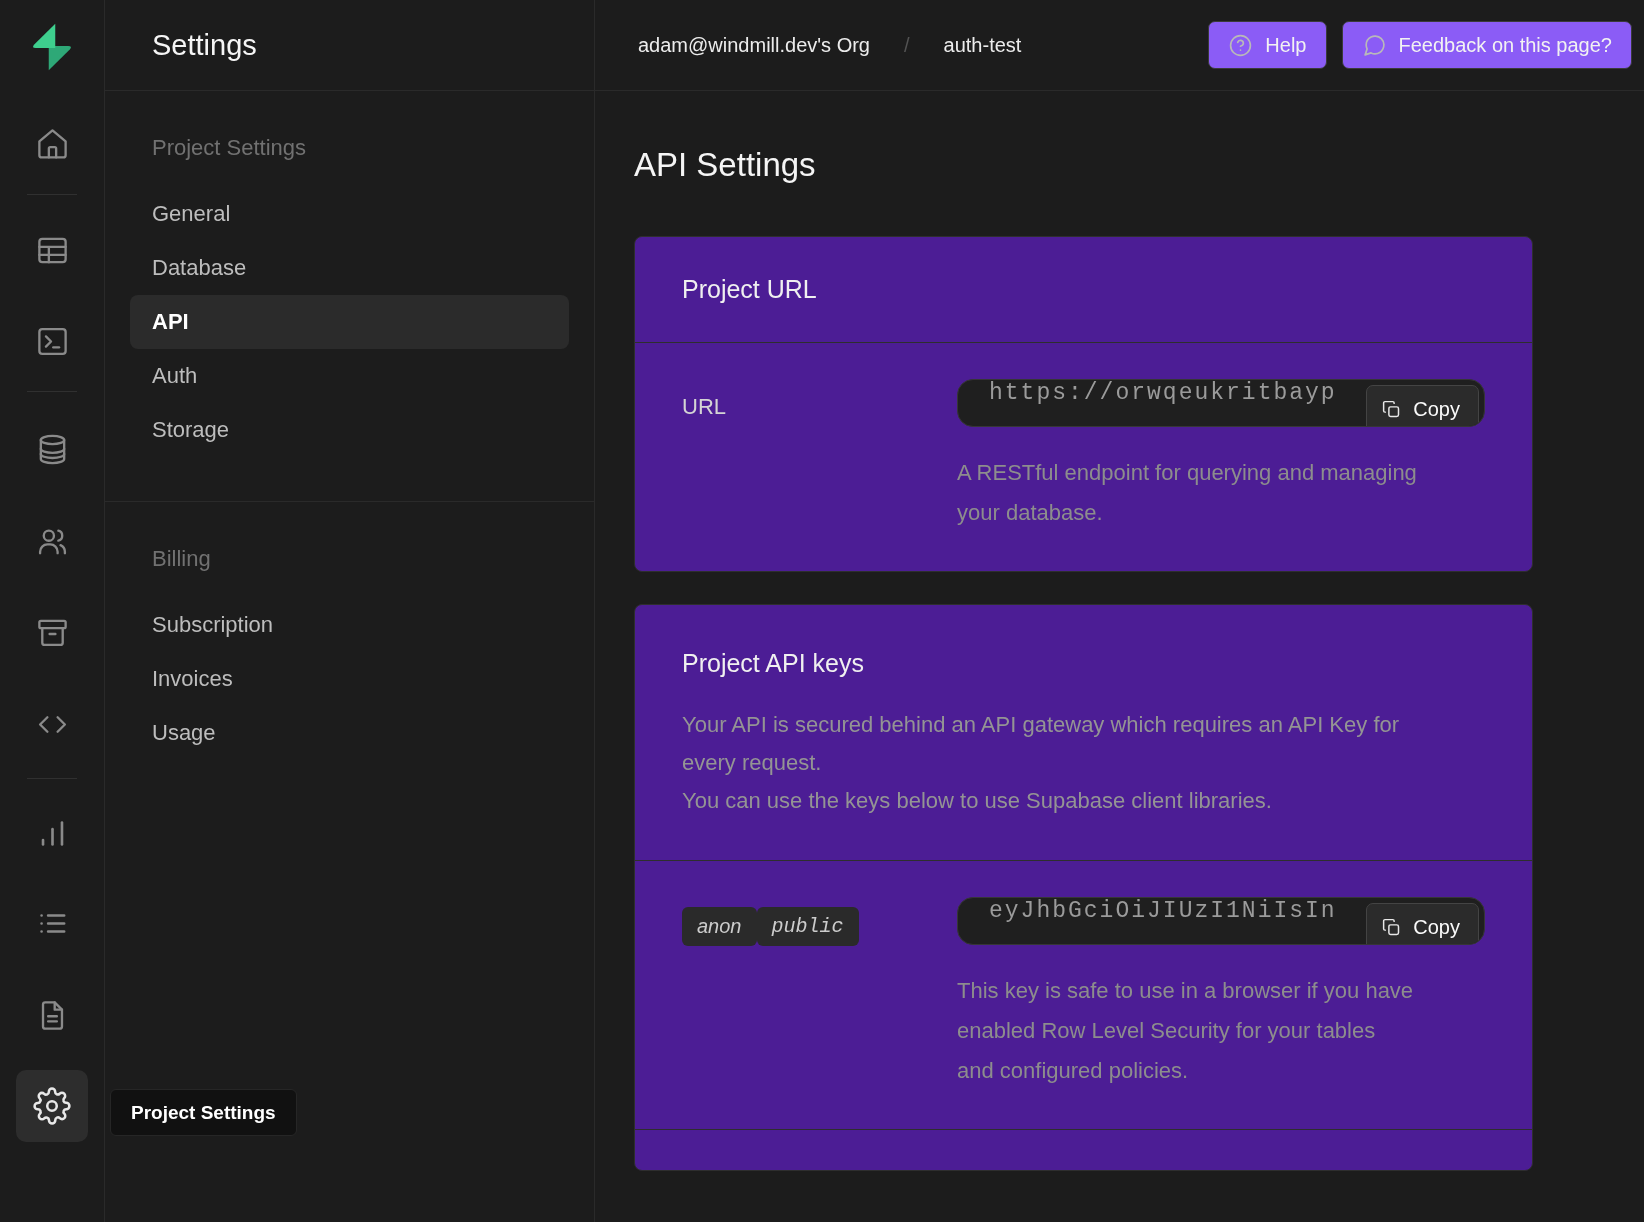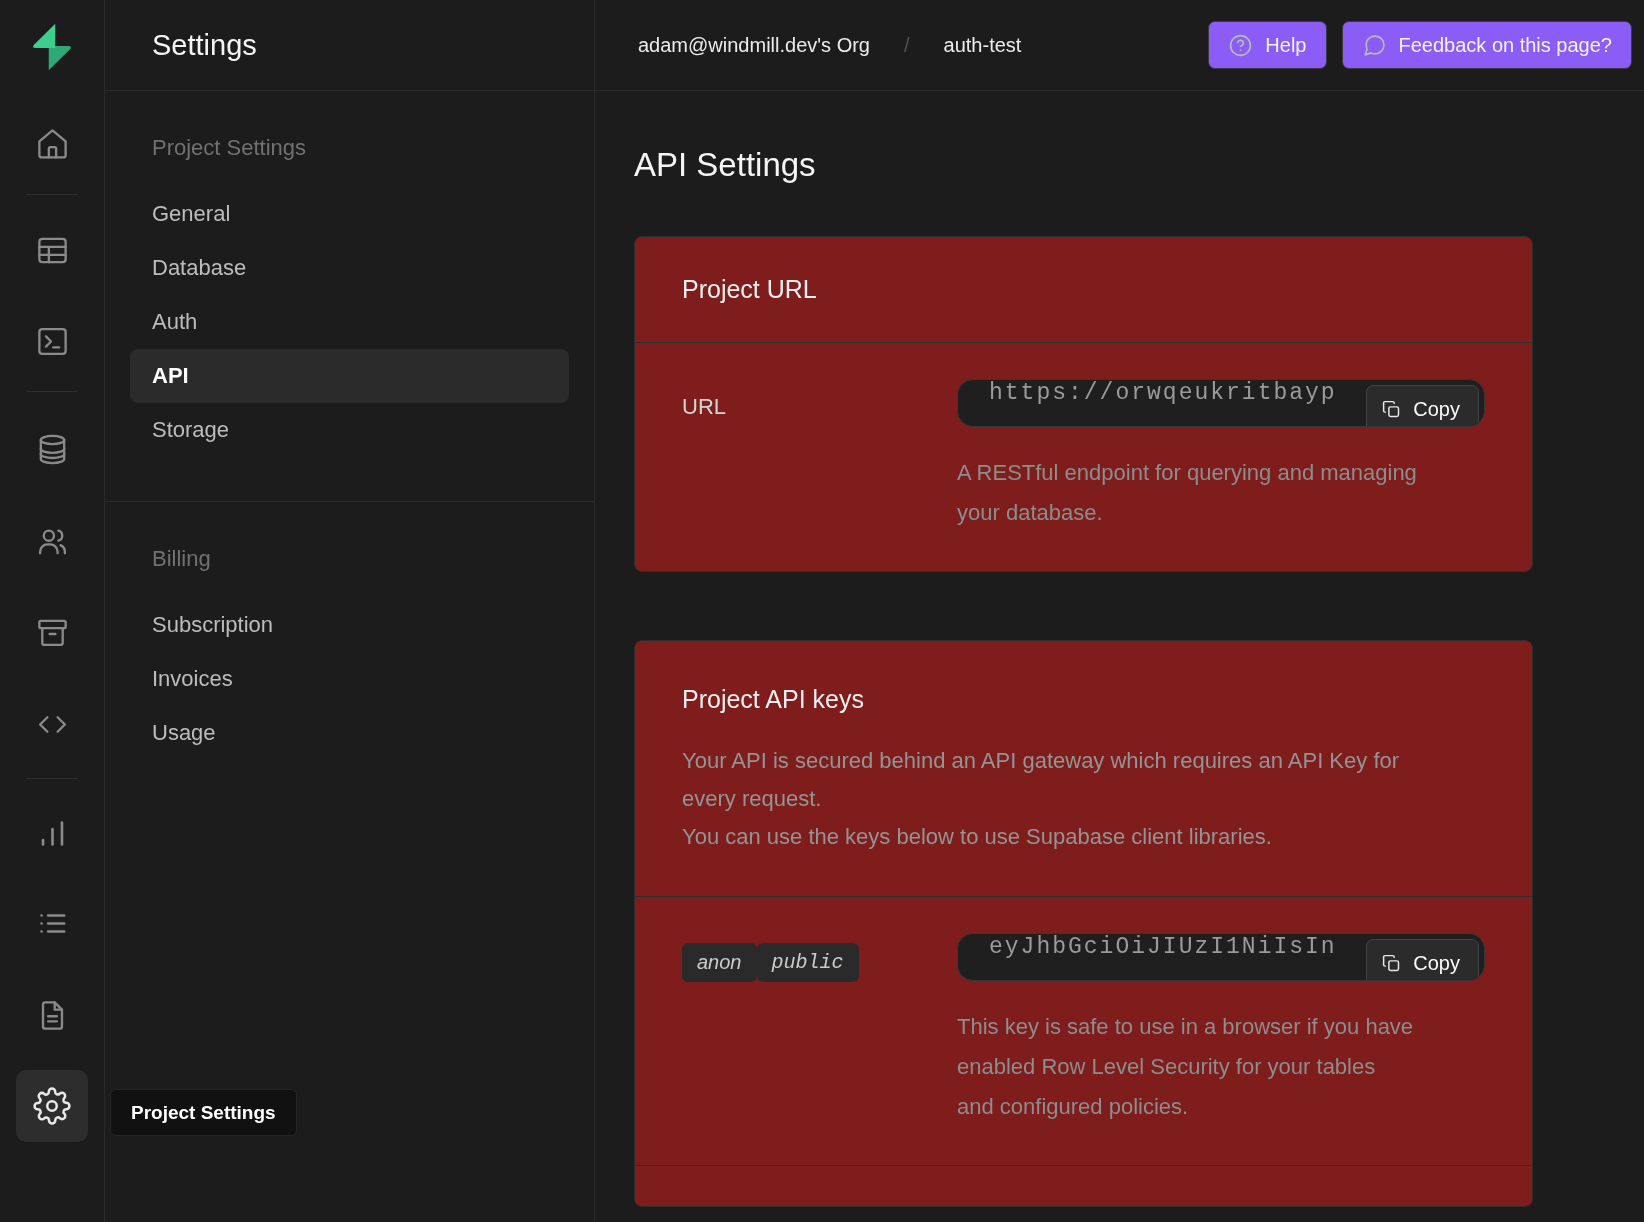--- a/index.html
+++ b/index.html
@@ -94,24 +94,24 @@
     background: #8b5cf6; border: 1px solid #3a3a3a;
     display: flex; align-items: center; gap: 12px;
     font-size: 20px; color: #f2f2f2; cursor: pointer; white-space: nowrap;
   }
   .btn svg { width: 25px; height: 25px; color: #b9b9b9; }
 
   .content { padding: 55px 0 0 39px; overflow: hidden; }
   .page-title { font-size: 33px; font-weight: 500; color: #f5f5f5; margin-bottom: 52px; }
 
   .card {
-    width: 899px; background: #7f1d1d;
+    width: 899px; background: #4c1d95;
     border: 1px solid #2e2e2e; border-radius: 8px;
   }
-  .card + .card { margin-top: 68px; }
+  .card + .card { margin-top: 32px; }
   .card-divider { height: 1px; background: #2e2e2e; }
   .card-header { padding: 38px 47px; font-size: 25px; color: #f0f0f0; }
   .card-header-lg { padding: 44px 47px 40px; }
   .card-title { font-size: 25px; color: #f0f0f0; margin-bottom: 28px; }
   .card-desc { font-size: 22px; line-height: 38px; color: #949494; max-width: 720px; }
 
   .card-body { padding: 36px 47px 38px; display: flex; }
   .field-label-col { width: 275px; flex-shrink: 0; padding-top: 15px; font-size: 22px; color: #d4d4d4; }
   .badge-col { width: 275px; flex-shrink: 0; padding-top: 10px; display: flex; align-items: flex-start; font-style: italic; }
   .badge {
@@ -247,22 +247,22 @@
       </span>
     </div>
   </nav>
 
   <aside class="settings-nav">
     <div class="settings-nav-header">Settings</div>
 
     <div class="nav-label">Project Settings</div>
     <div class="nav-item">General</div>
     <div class="nav-item">Database</div>
+    <div class="nav-item active">API</div>
     <div class="nav-item">Auth</div>
-    <div class="nav-item active">API</div>
     <div class="nav-item">Storage</div>
 
     <div class="nav-divider"></div>
 
     <div class="nav-label">Billing</div>
     <div class="nav-item">Subscription</div>
     <div class="nav-item">Invoices</div>
     <div class="nav-item">Usage</div>
   </aside>
 

